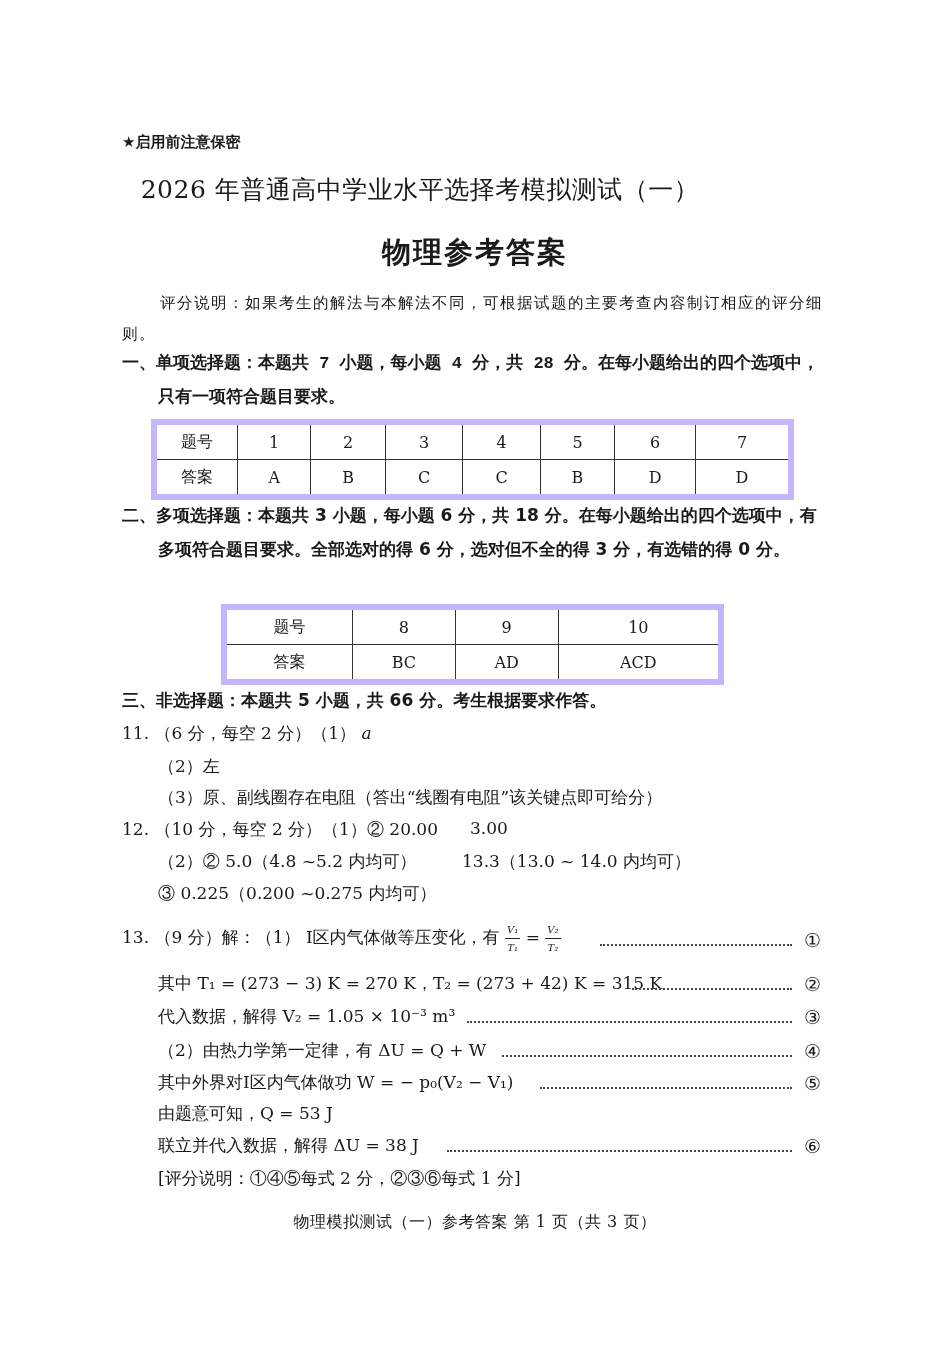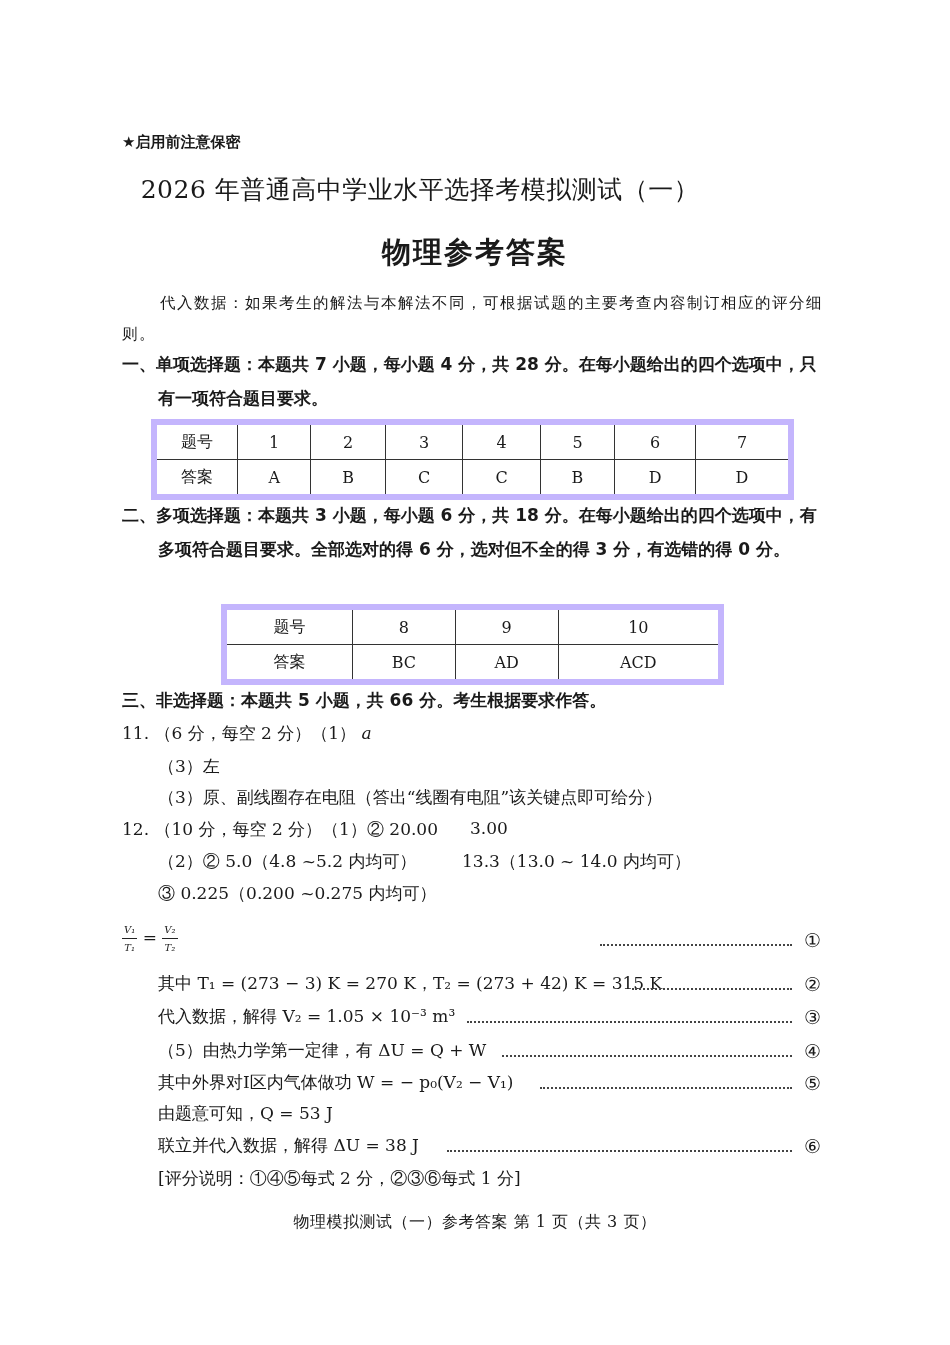--- a/index.html
+++ b/index.html
@@ -27,23 +27,23 @@
     i { font-style: italic; }
     .footer { left: 0; width: 950px; top: 1212px; text-align: center; font-size: 16px; letter-spacing: 0.5px; }
   </style>
 </head>
 <body>
 
 <div class="abs conf">★启用前注意保密</div>
 <div class="abs title1">2026 年普通高中学业水平选择考模拟测试（一）</div>
 <div class="abs title2">物理参考答案</div>
 
-<div class="abs note">代入数据：如果考生的解法与本解法不同，可根据试题的主要考查内容制订相应的评分细则。</div>
+<div class="abs note">评分说明：如果考生的解法与本解法不同，可根据试题的主要考查内容制订相应的评分细则。</div>
 
-<div class="abs sec" style="top:347px;">
+<div class="abs sec" style="top:347px;font-family:Liberation Mono, monospace;">
   <span class="body">一、单项选择题：本题共 7 小题，每小题 4 分，共 28 分。在每小题给出的四个选项中，只有一项符合题目要求。</span>
 </div>
 <table class="ans" style="left:151px; top:419px; width:643px;">
   <tbody>
       <tr>
     <td class="h" style="width:80px;">题号</td>
     <td>1</td>
     <td>2</td>
     <td>3</td>
     <td>4</td>
@@ -85,46 +85,47 @@
   </table>
 
 <div class="abs sec" style="top:683px;">
   <span class="body">三、非选择题：本题共 5 小题，共 66 分。考生根据要求作答。</span>
 </div>
 
 <div class="abs line" style="top:722px;">
   <span>11. （6 分，每空 2 分）（1）</span>
   <i>a</i>
 </div>
-<div class="abs line ind" style="top:755px;">（3）左</div>
+<div class="abs line ind" style="top:755px;">（2）左</div>
 <div class="abs line ind" style="top:786px;">（3）原、副线圈存在电阻（答出“线圈有电阻”该关键点即可给分）</div>
 
 <div class="abs line" style="top:818px;">12. （10 分，每空 2 分）（1）② 20.00</div>
 <div class="abs line" style="left:470px; top:818px;">3.00</div>
 <div class="abs line ind" style="top:850px;">（2）② 5.0（4.8 ~5.2 内均可）</div>
 <div class="abs line" style="left:462px; top:850px;">13.3（13.0 ~ 14.0 内均可）</div>
 <div class="abs line ind" style="top:882px;">③ 0.225（0.200 ~0.275 内均可）</div>
 
 <div class="abs line" style="top:921px;">
+  <span>13. （9 分）解：（1） Ⅰ区内气体做等压变化，有</span>
   <span class="frac"><span class="n">V₁</span><span class="d">T₁</span></span>
   =
   <span class="frac"><span class="n">V₂</span><span class="d">T₂</span></span>
 </div>
 <div class="dots" style="left:600px; width:192px; top:944px;"></div>
 <div class="circ" style="left:804px; top:929px;">①</div>
 
 <div class="abs line ind" style="top:972px;">其中 T₁ = (273 − 3) K = 270 K，T₂ = (273 + 42) K = 315 K</div>
 <div class="dots" style="left:632px; width:160px; top:988px;"></div>
 <div class="circ" style="left:804px; top:973px;">②</div>
 
 <div class="abs line ind" style="top:1005px;">代入数据，解得 V₂ = 1.05 × 10⁻³ m³</div>
 <div class="dots" style="left:467px; width:325px; top:1021px;"></div>
 <div class="circ" style="left:804px; top:1006px;">③</div>
 
-<div class="abs line ind" style="top:1039px;">（5）由热力学第一定律，有 ΔU = Q + W</div>
+<div class="abs line ind" style="top:1039px;">（2）由热力学第一定律，有 ΔU = Q + W</div>
 <div class="dots" style="left:502px; width:290px; top:1055px;"></div>
 <div class="circ" style="left:804px; top:1040px;">④</div>
 
 <div class="abs line ind" style="top:1071px;">其中外界对Ⅰ区内气体做功 W = − p₀(V₂ − V₁)</div>
 <div class="dots" style="left:540px; width:252px; top:1087px;"></div>
 <div class="circ" style="left:804px; top:1072px;">⑤</div>
 
 <div class="abs line ind" style="top:1102px;">由题意可知，Q = 53 J</div>
 
 <div class="abs line ind" style="top:1134px;">联立并代入数据，解得 ΔU = 38 J</div>

